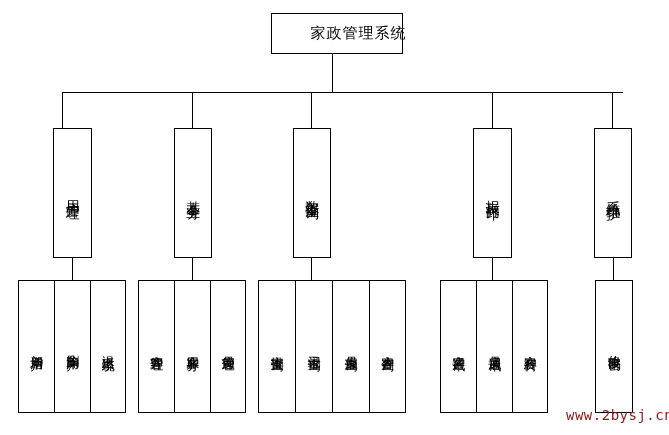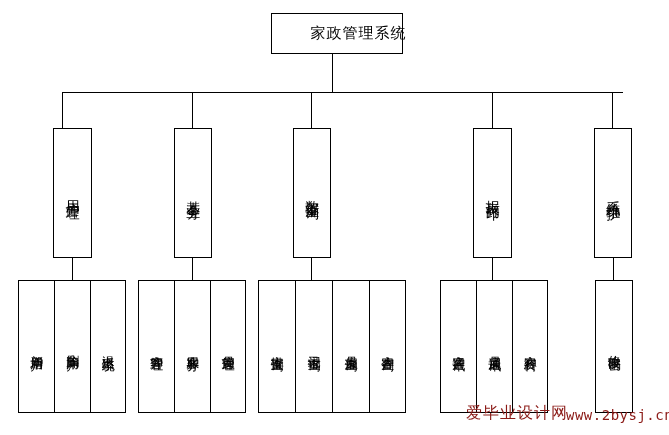--- a/index.html
+++ b/index.html
@@ -151,16 +151,15 @@
   <div class="leaf-group" style="left:440px; top:280px; width:108px; height:133px;">
     <div class="leaf-cell" style="width:36px;">客户通讯</div>
     <div class="leaf-cell" style="width:36px;">雇员通讯</div>
     <div class="leaf-cell" style="width:34px;">客户资料</div>
   </div>
 
   <div class="leaf-group" style="left:595px; top:280px; width:38px; height:133px;">
     <div class="leaf-cell" style="width:36px;">修改密码</div>
   </div>
 
-  <div class="watermark watermark-cn" style="left:466px; top:405px;">爱毕业设计网</div>
   <div class="watermark watermark-url" style="left:566px; top:408px;">www.2bysj.cn</div>
 
 </div>
 
 </body></html>

